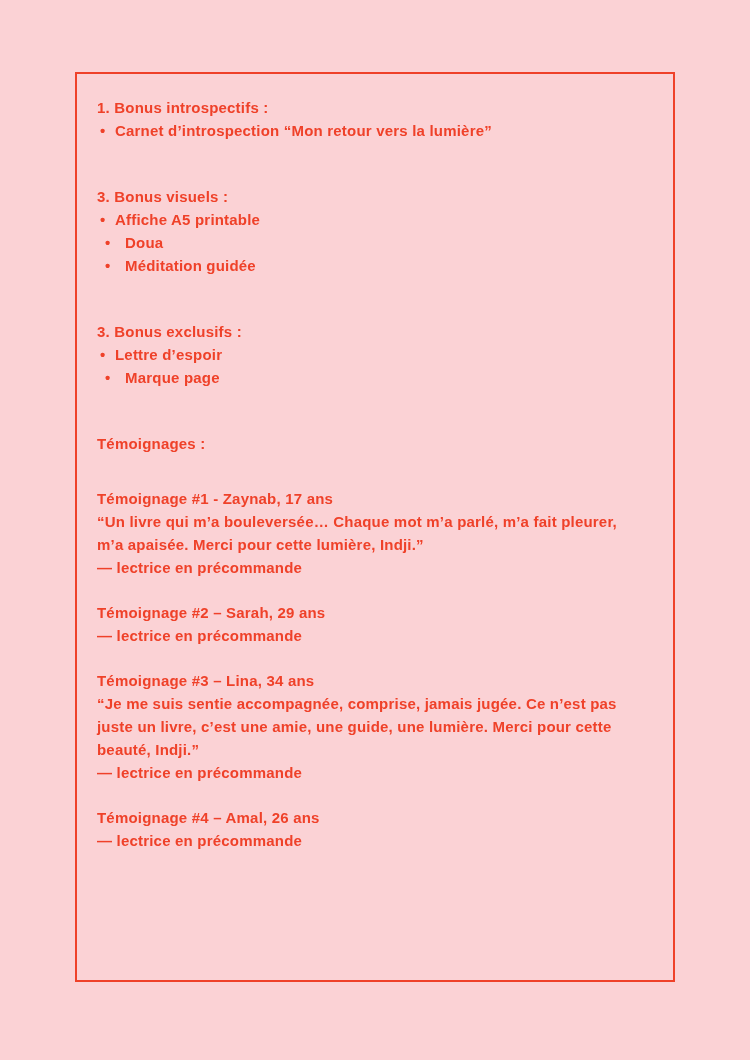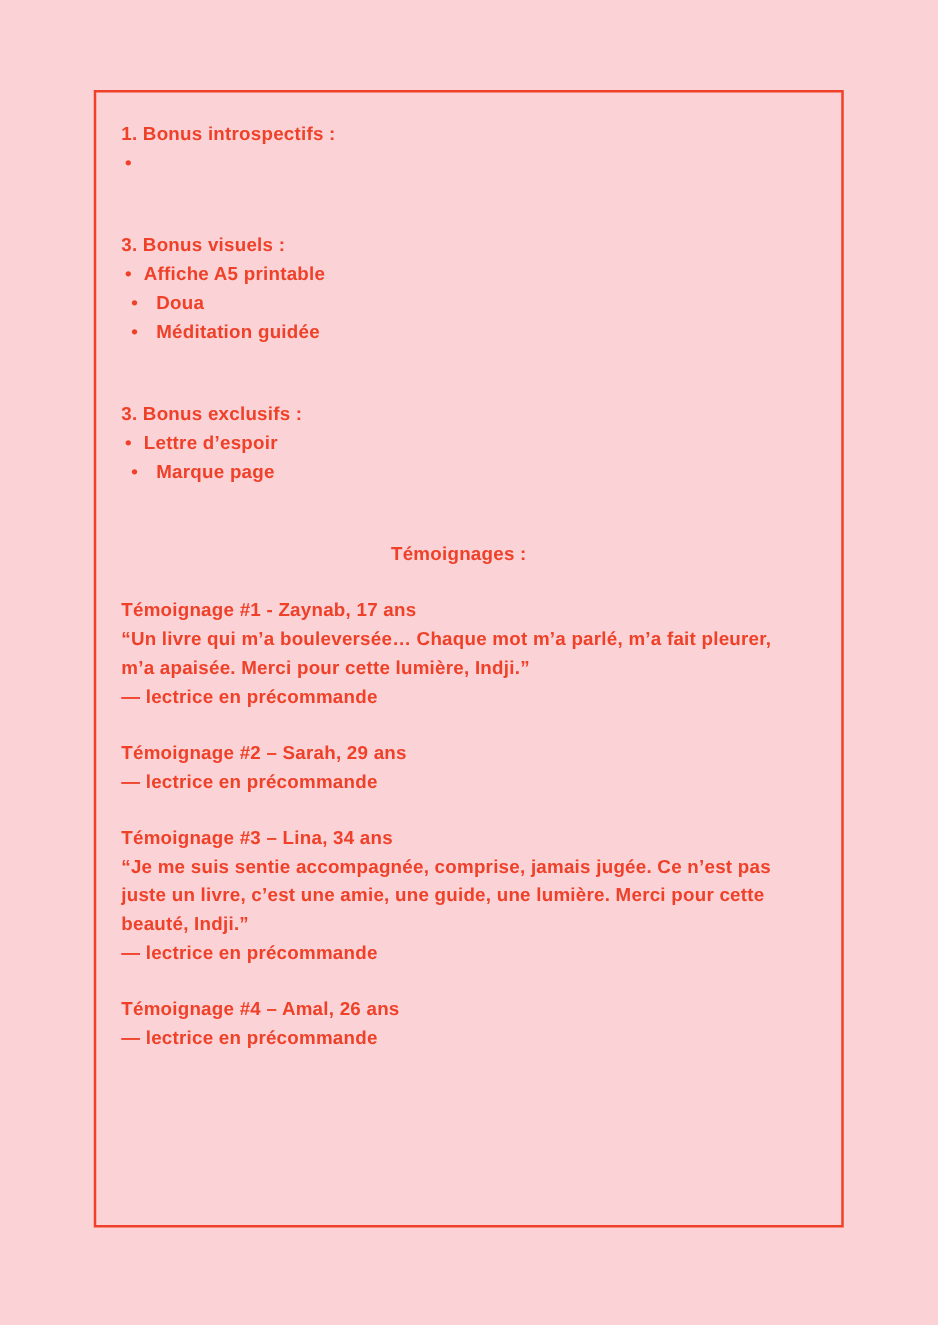--- a/index.html
+++ b/index.html
@@ -59,20 +59,21 @@
 </style>
 </head>
 <body>
 
 <div class="frame">
 
   <div class="bonus-section">
     <p class="txt">1. Bonus introspectifs :</p>
     <div class="bullet-item">
       <span class="txt dot">•</span>
+      <span class="txt">Carnet d’introspection  “Mon retour vers la lumière”</span>
     </div>
   </div>
 
   <div class="section-gap"></div>
 
   <div class="bonus-section">
     <p class="txt">3. Bonus visuels :</p>
     <div class="bullet-item">
       <span class="txt dot">•</span>
       <span class="txt">Affiche A5 printable</span>
@@ -96,21 +97,21 @@
       <span class="txt">Lettre d’espoir</span>
     </div>
     <div class="bullet-item indented">
       <span class="txt dot">•</span>
       <span class="txt">Marque page</span>
     </div>
   </div>
 
   <div class="section-gap"></div>
 
-  <p class="txt" style="margin-bottom: 22px; text-align: center;">Témoignages :</p>
+  <p class="txt" style="margin-bottom: 32px;">Témoignages :</p>
 
   <div class="testimonial">
     <p class="txt title">Témoignage #1 -  Zaynab, 17 ans</p>
     <p class="txt quote">“Un livre qui m’a bouleversée… Chaque mot m’a parlé, m’a fait pleurer, m’a apaisée. Merci pour cette lumière, Indji.”</p>
     <p class="txt attribution">— lectrice en précommande</p>
   </div>
 
   <div class="testimonial">
     <p class="txt title">Témoignage #2 – Sarah, 29 ans</p>
     <p class="txt attribution">— lectrice en précommande</p>

